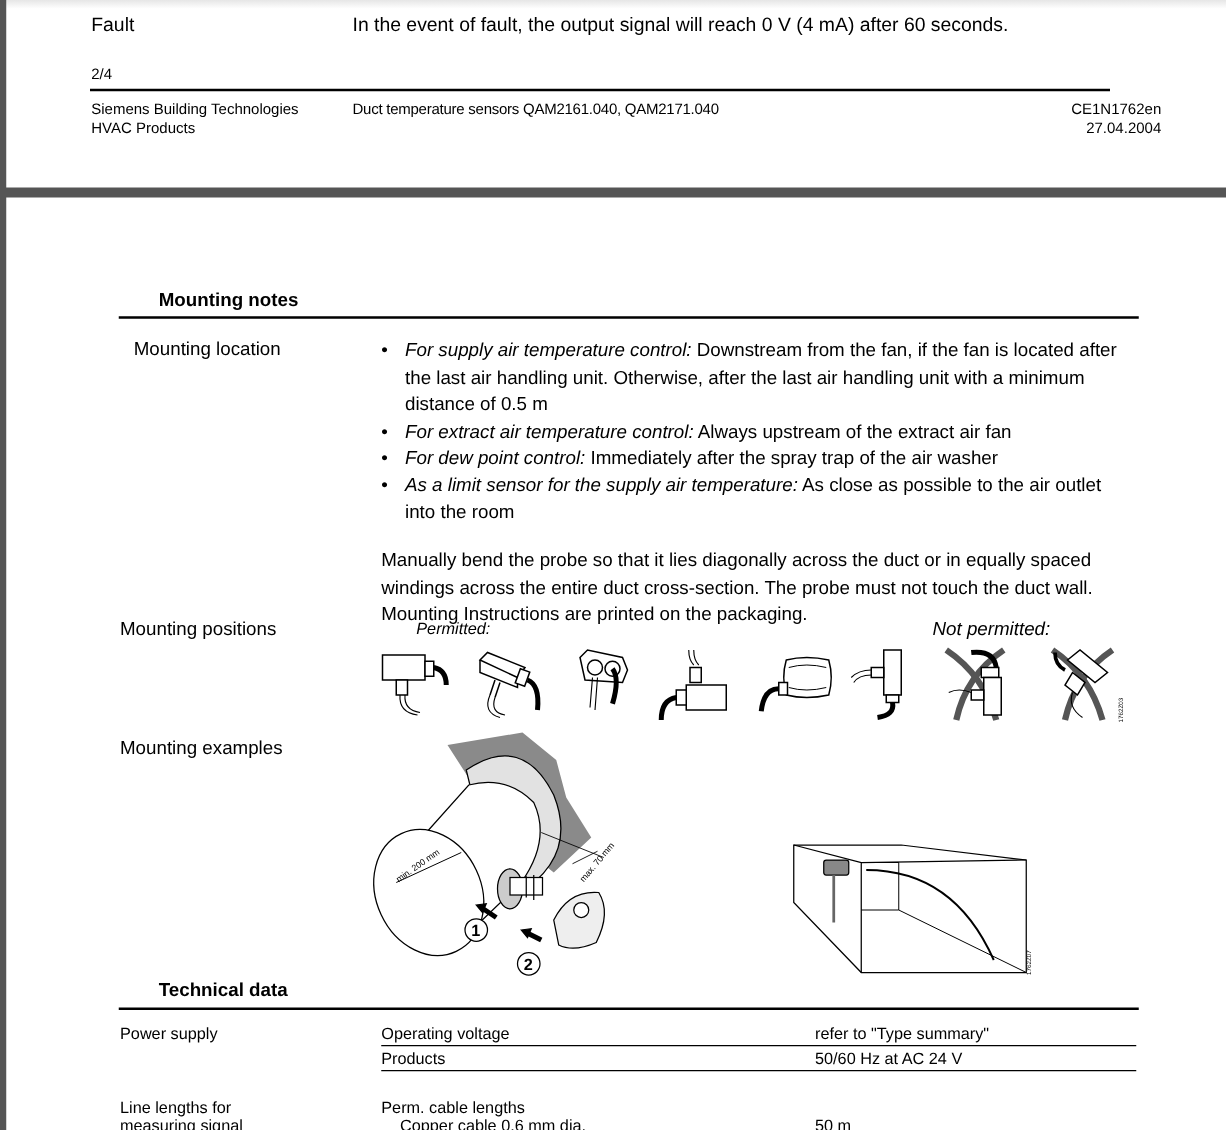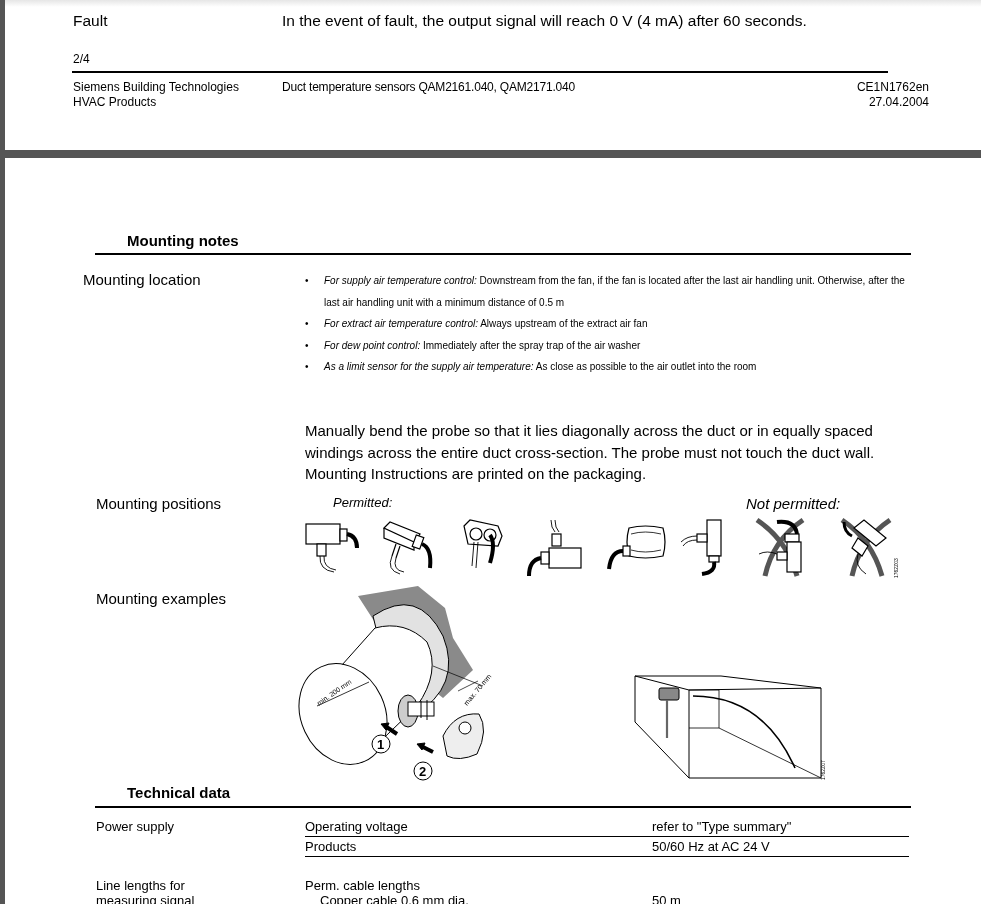--- a/index.html
+++ b/index.html
@@ -9,21 +9,21 @@
   #page1 { top:0; height:150px;
            background:linear-gradient(#e6e6e6 0px, #ffffff 7px, #ffffff 100%); }
   #page2 { top:158px; height:746px; }
   .abs { position:absolute; white-space:nowrap; }
   .t16 { font-size:15.5px; }
   .t12 { font-size:12px;text-align:right; }
   .t13 { font-size:13px; }
   .hr { position:absolute; height:1.5px; background:#000; }
   .bold { font-weight:bold;margin-left:31px; }
   .it { font-style:italic; }
-  ul.bul { position:absolute; margin:0; padding:0; list-style:none; font-size:10px; line-height:21.5px; }
+  ul.bul { position:absolute; margin:0; padding:0; list-style:none; font-size:15px; line-height:21.5px; }
   ul.bul li { position:relative; padding-left:19px; white-space:normal; }
   ul.bul li::before { content:"\2022"; position:absolute; left:0; top:0; }
   .para { position:absolute; font-size:15px; line-height:21.5px; }
   svg { position:absolute; overflow:visible; }
   .trow { position:absolute; left:300px; width:604px; height:19px; font-size:13px; }
   .trow .k { position:absolute; left:0; top:2px; }
   .trow .v { position:absolute; left:347px; top:2px; }
   .trow.line { border-bottom:1.3px solid #000; }
 </style>
 </head>
@@ -41,28 +41,28 @@
   <span class="abs t12" style="left:277px;top:80px;letter-spacing:-0.2px;">Duct temperature sensors QAM2161.040, QAM2171.040</span>
   <span class="abs t12" style="right:91px;top:80px;text-align:right;">CE1N1762en</span>
   <span class="abs t12" style="right:91px;top:95px;text-align:right;">27.04.2004</span>
 </div>
 
 <div class="page" id="page2">
 
   <span class="abs bold" style="left:91px;top:74px;font-size:15px;">Mounting notes</span>
   <div class="hr" style="left:90px;top:95px;width:816px;"></div>
 
-  <span class="abs" style="left:78px;top:113px;font-size:15px;">Mounting location</span>
+  <span class="abs" style="left:102px;top:113px;font-size:15px;">Mounting location</span>
   <ul class="bul" style="left:300px;top:112px;width:604px;">
     <li><span class="it">For supply air temperature control:</span><span> Downstream from the fan, if the fan is located after the last air handling unit. Otherwise, after the last air handling unit with a minimum distance of 0.5 m</span></li>
     <li><span class="it">For extract air temperature control:</span><span> Always upstream of the extract air fan</span></li>
     <li><span class="it">For dew point control:</span><span> Immediately after the spray trap of the air washer</span></li>
     <li><span class="it">As a limit sensor for the supply air temperature:</span><span> As close as possible to the air outlet into the room</span></li>
   </ul>
-  <div class="para" style="left:300px;top:262px;width:600px;">Manually bend the probe so that it lies diagonally across the duct or in equally spaced windings across the entire duct cross-section. The probe must not touch the duct wall. Mounting Instructions are printed on the packaging.</div>
+  <div class="para" style="left:300px;top:280px;width:600px;">Manually bend the probe so that it lies diagonally across the duct or in equally spaced windings across the entire duct cross-section. The probe must not touch the duct wall. Mounting Instructions are printed on the packaging.</div>
 
   <span class="abs" style="left:91px;top:337px;font-size:15px;">Mounting positions</span>
   <span class="abs it" style="left:284px;top:337px;font-size:13px;margin-left:44px;">Permitted:</span>
   <span class="abs it" style="left:741px;top:337px;font-size:15px;">Not permitted:</span>
 
   <svg width="620" height="70" style="left:295px;top:362px;" fill="none" stroke="#000" stroke-width="1.2">
 
     <g>
       <rect x="6" y="4" width="34" height="20" fill="#fff"></rect>
       <rect x="40" y="9" width="7" height="12" fill="#fff"></rect>

